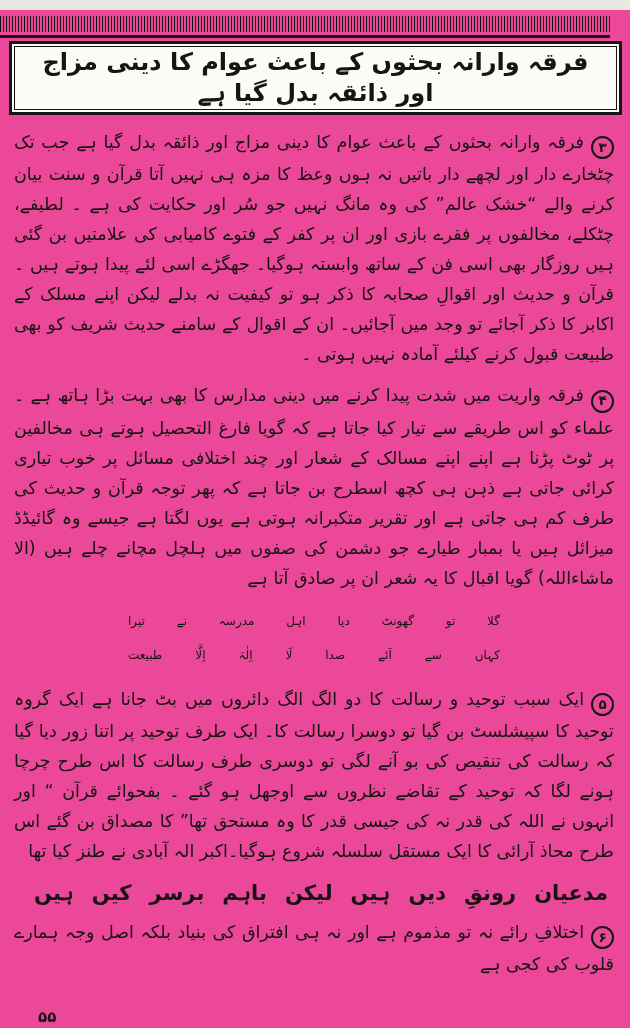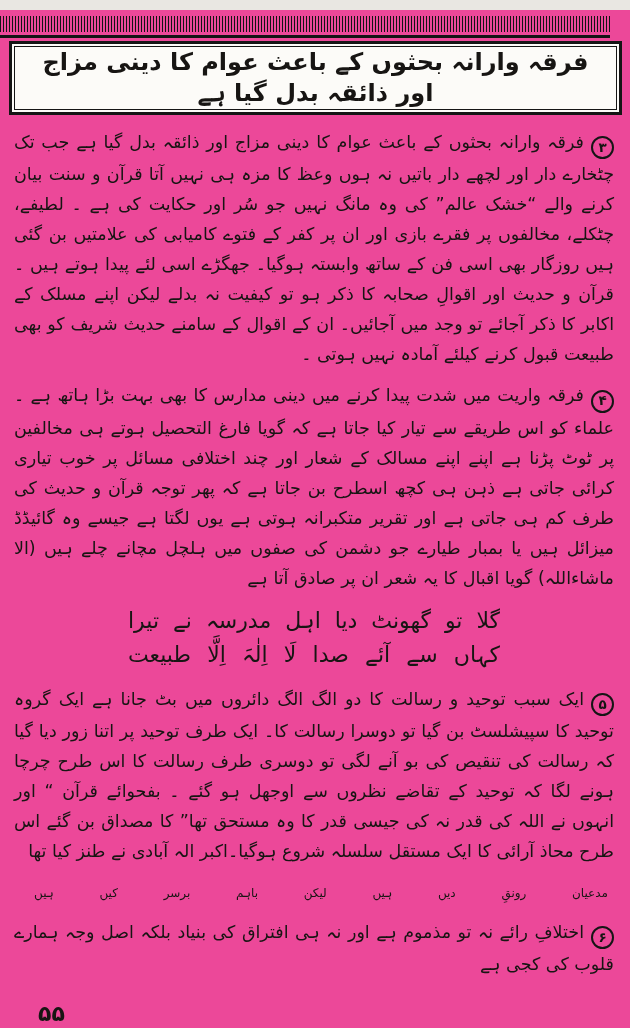--- a/index.html
+++ b/index.html
@@ -66,35 +66,36 @@
     line-height:1;
     box-sizing:border-box;
   }
   
   .couplet{
     width:62%;
     margin:6px auto 12px auto;
     text-align:justify;
     text-align-last:justify;
     line-height:34px;
-    font-size:22px;
+    font-size:12px;
   }
   .couplet .verse-line{text-align:justify;text-align-last:justify;}
   
   .verse-wide{
     margin:2px 6px 8px 20px;
     text-align:justify;
     text-align-last:justify;
     line-height:32px;
-    font-size:12px;
+    font-size:21px;
+    font-weight:bold;
   }
   .page-number{
     position:absolute;
     bottom:12px;right:auto;left:38px;
-    font-size:22px;font-weight:700;
+    font-size:15px;font-weight:700;
     letter-spacing:3px;
   }
 </style>
 </head>
 <body>
 
 <div class="page">
 
   <div class="hatch-band"></div>
 

